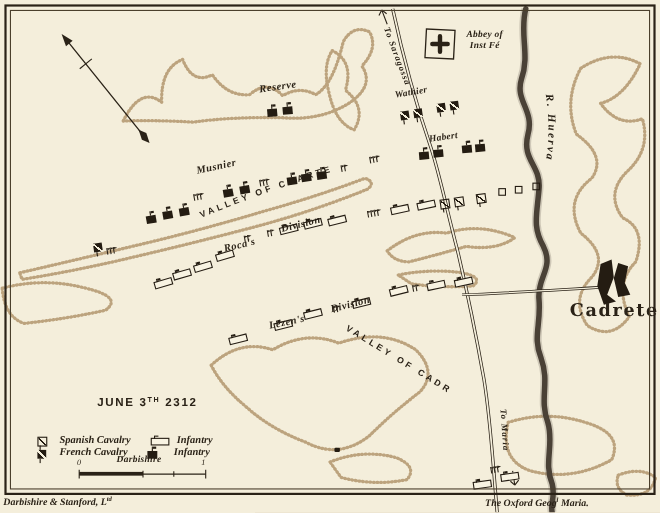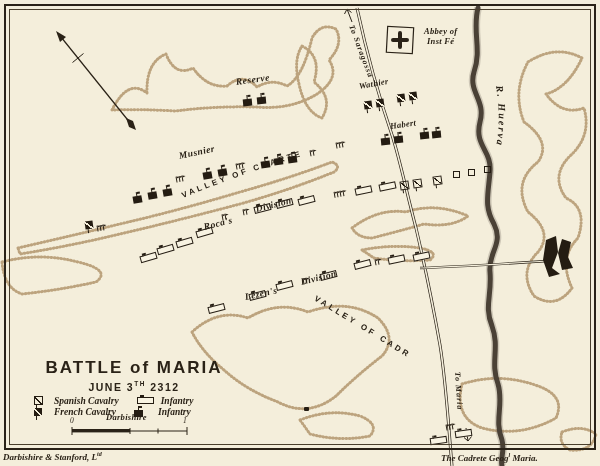--- a/index.html
+++ b/index.html
@@ -39,21 +39,21 @@
   .flag::before{content:"";position:absolute;top:0;left:1px;width:0;height:0;
     border-style:solid;border-width:1.5px 0 1.5px 3px;border-color:transparent transparent transparent #2a2217;}
 
   
   .title-block{position:absolute;left:34px;top:358px;width:200px;text-align:center;}
   .title-main{font-family:"Liberation Sans",sans-serif;font-weight:700;font-size:17px;letter-spacing:2px;white-space:nowrap;}
   .title-sub{font-family:"Liberation Sans",sans-serif;font-weight:700;font-size:10.5px;letter-spacing:1.5px;margin-top:2px;}
   .title-sub sup{font-size:6.5px;}
   .legend{position:absolute;left:34px;top:395px;width:215px;
           font-family:"Liberation Serif",serif;font-style:italic;font-weight:700;font-size:9.5px;}
-  .leg-row{display:flex;align-items:center;height:11px;}
+  .leg-row{display:flex;align-items:flex-end;height:11px;}
   .leg-sym{position:relative;width:20px;display:flex;justify-content:flex-start;align-items:center;}
   .leg-sym .u{position:relative;left:0;top:0;}
   .leg-col2{margin-left:18px;display:flex;align-items:center;}
   .leg-col2 .leg-sym{width:24px;}
   .credit{position:absolute;font-family:"Liberation Serif",serif;font-style:italic;font-weight:700;font-size:9px;}
   .credit sup{font-size:6px;}
   #credit-left{left:3px;top:451px;}
   #credit-right{left:441px;top:452px;}
 </style>
 </head>
@@ -240,27 +240,27 @@
       <span class="lbl script" style="left: 236px; top: 78px; transform: rotate(-8deg);">Reserve</span>
       <span class="lbl script-sm" style="left: 359px; top: 82px; transform: rotate(-10deg);">Wathier</span>
       <span class="lbl script-sm" style="left: 390px; top: 122px; transform: rotate(-8deg);">Habert</span>
       <span class="lbl script" style="left: 179px; top: 152px; transform: rotate(-12deg);">Musnier</span>
       <span class="lbl script" style="left: 204px; top: 223px; transform: rotate(-14deg);">Roca's</span>
       <span class="lbl script" style="left: 256px; top: 205px; transform: rotate(-14deg);">Division</span>
       <span class="lbl script" style="left: 245px; top: 293px; transform: rotate(-12deg);">Lezen's</span>
       <span class="lbl script" style="left: 301px; top: 278px; transform: rotate(-14deg);">Division</span>
       <span class="lbl script-sm" style="left: 424px; top: 27px;">Abbey of</span>
       <span class="lbl script-sm" style="left: 427px; top: 37px;">Inst Fé</span>
+      <span class="lbl town" style="left: 518px; top: 274px;">Cadrete</span>
       <span class="lbl tick-num" style="left: 70px; top: 417px;">0</span>
       <span class="lbl tick-num" style="left: 183px; top: 417px;">1</span>
       <span class="lbl script-sm" style="left: 106px; top: 413px;">Darbishire</span>
     </div>
 
   <div class="title-block">
-    <div class="title-main">BATTLE of MARIA</div>
     <div class="title-sub"><span>JUNE 3</span><sup>TH</sup> <span>2312</span></div>
   </div>
 
   <div class="legend">
     <div class="leg-row">
       <span class="leg-sym">
           <span class="u sp-cav"></span>
         </span>
       <span>Spanish Cavalry</span>
       <span class="leg-col2">
@@ -281,14 +281,14 @@
           </span>
         <span>Infantry</span>
       </span>
     </div>
   </div>
 
   <div class="frame-inner"></div>
   <div class="frame-outer"></div>
 
   <div class="credit" id="credit-left"><span>Darbishire &amp; Stanford, L</span><sup>td</sup></div>
-  <div class="credit" id="credit-right"><span>The Cadrete Geog</span><sup>l</sup><span> Maria.</span></div>
+  <div class="credit" id="credit-right"><span>The Oxford Geog</span><sup>l</sup><span> Maria.</span></div>
 </div>
 
 </body></html>

